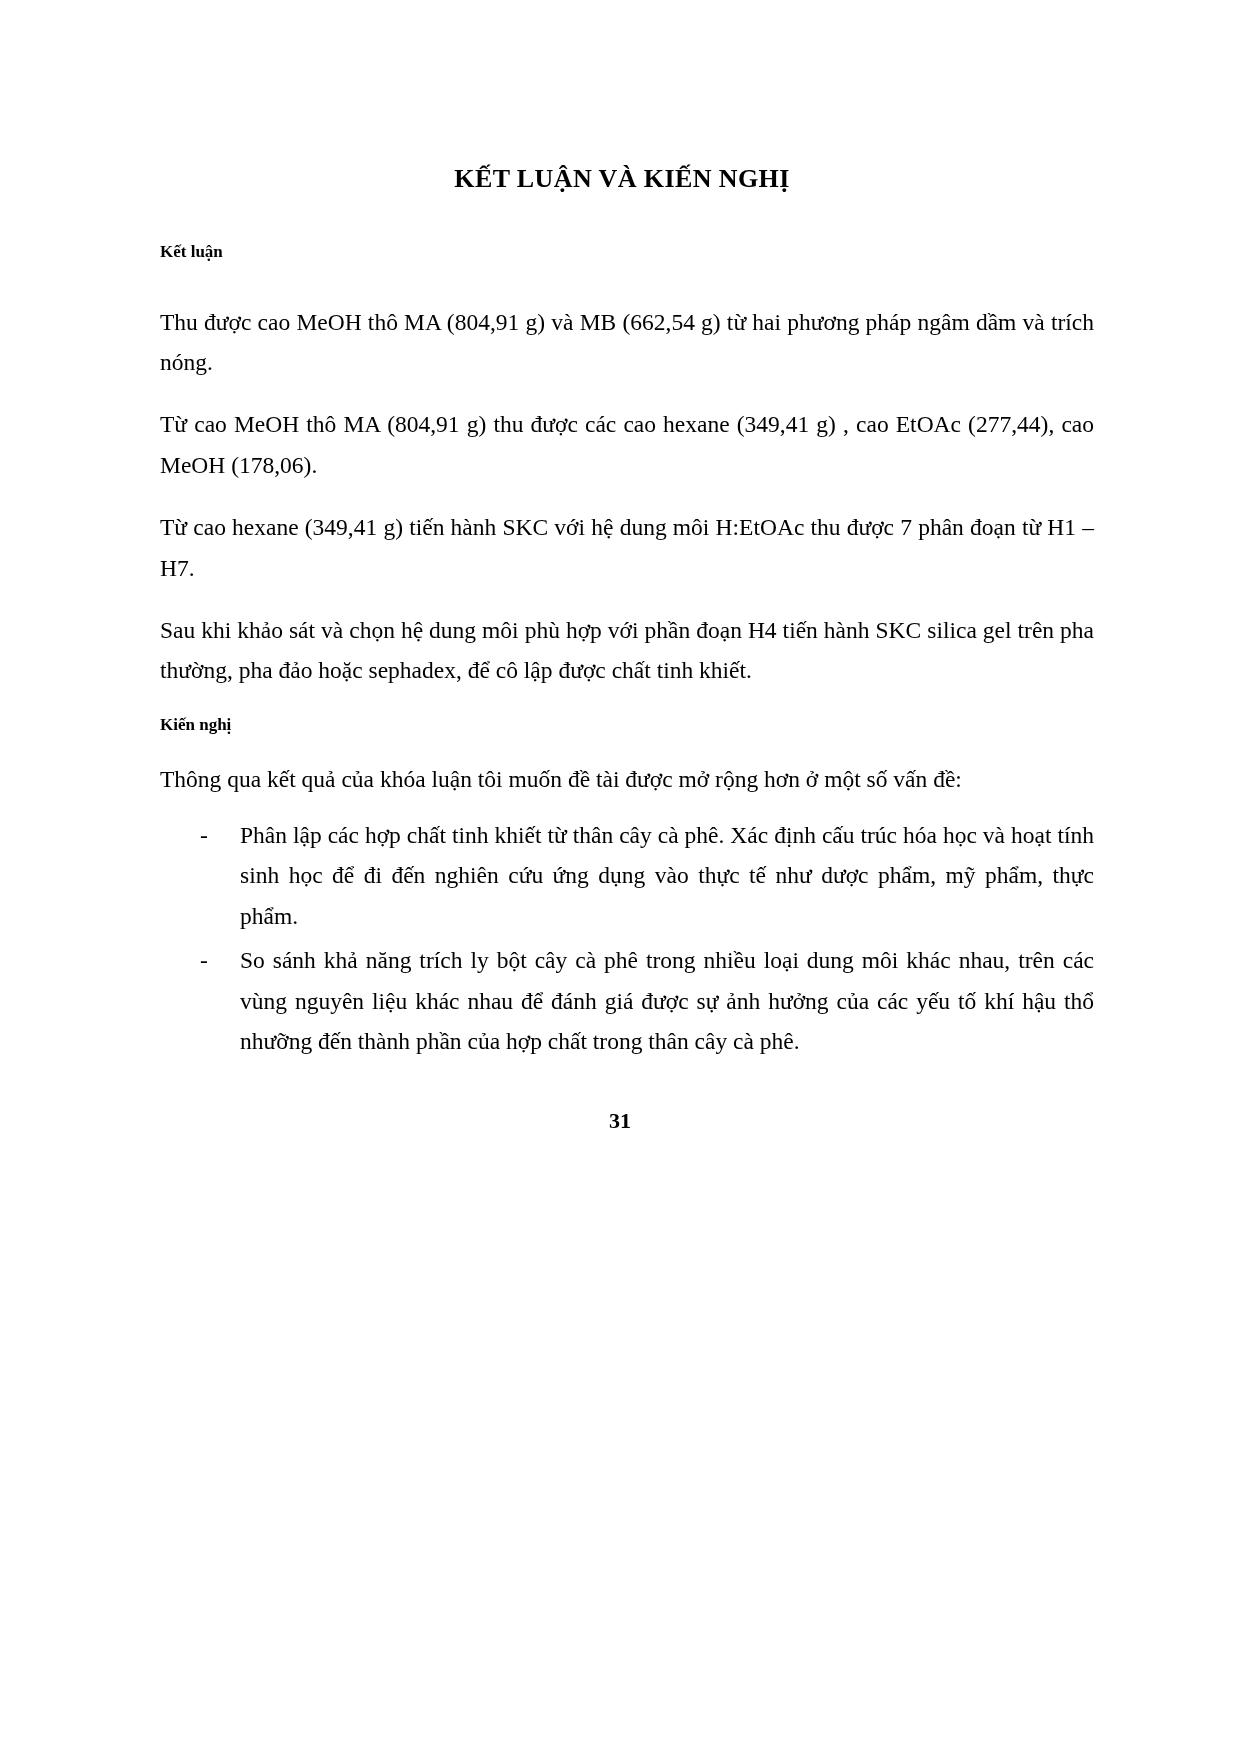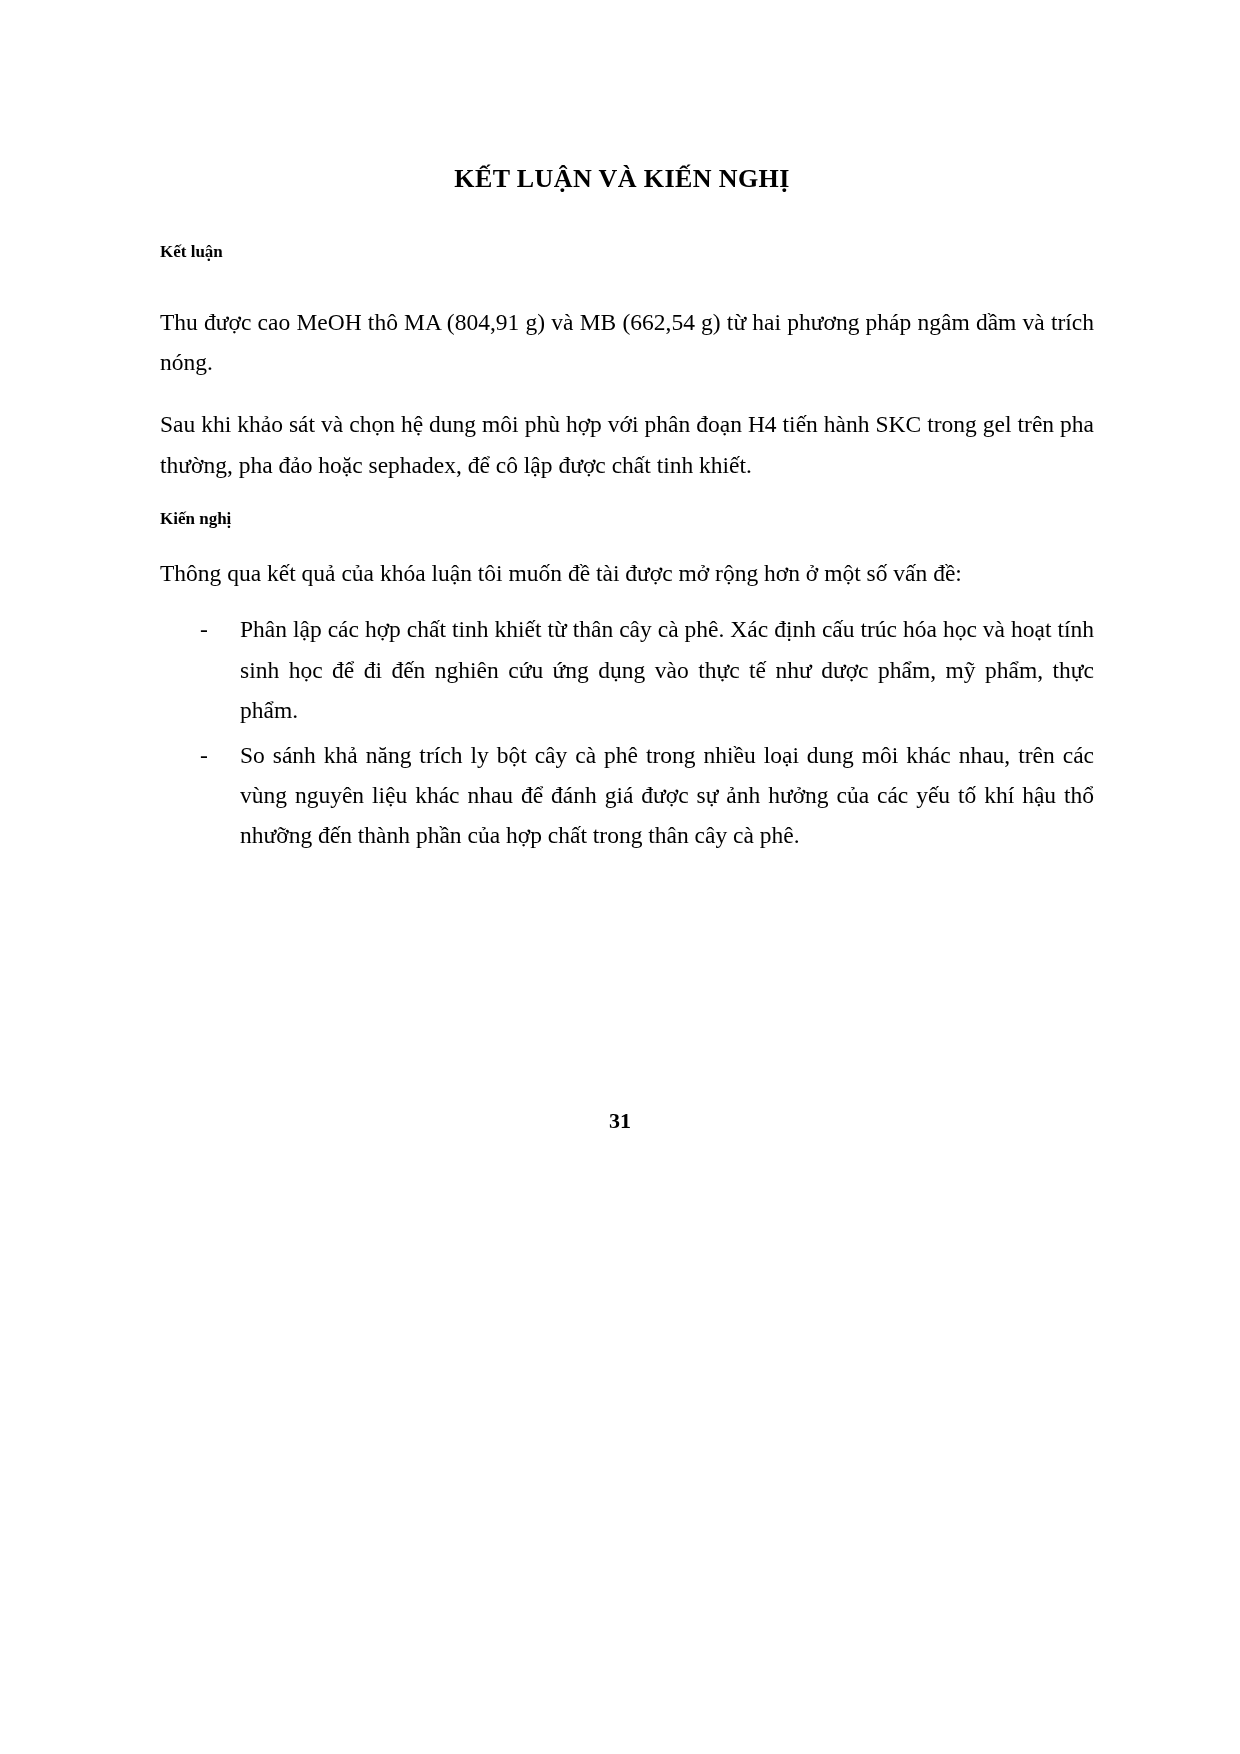--- a/index.html
+++ b/index.html
@@ -84,21 +84,23 @@
 </head>
 <body>
 
 <div class="page">
 
   <h1 class="doc-title">KẾT LUẬN VÀ KIẾN NGHỊ</h1>
 
   <h2 class="section-heading">Kết luận</h2>
 
   <p class="para first">Thu được cao MeOH thô MA (804,91 g) và MB (662,54 g) từ hai phương pháp ngâm dầm và trích nóng.</p>
-  <p class="para">Sau khi khảo sát và chọn hệ dung môi phù hợp với phân đoạn H4 tiến hành SKC trong gel trên pha thường, pha đảo hoặc sephadex, để cô lập được chất tinh khiết.</p>
+  <p class="para">Từ cao MeOH thô MA (804,91 g) thu được các cao hexane (349,41 g) , cao EtOAc (277,44), cao MeOH (178,06).</p>
+  <p class="para">Từ cao hexane (349,41 g) tiến hành SKC với hệ dung môi H:EtOAc thu được 7 phân đoạn từ H1 – H7.</p>
+  <p class="para">Sau khi khảo sát và chọn hệ dung môi phù hợp với phần đoạn H4 tiến hành SKC silica gel trên pha thường, pha đảo hoặc sephadex, để cô lập được chất tinh khiết.</p>
 
   <h2 class="section-heading tight">Kiến nghị</h2>
 
   <p class="para">Thông qua kết quả của khóa luận tôi muốn đề tài được mở rộng hơn ở một số vấn đề:</p>
 
   <ul class="bullets">
     <li>
       <span class="dash">-</span>
       <span>Phân lập các hợp chất tinh khiết từ thân cây cà phê. Xác định cấu trúc hóa học và hoạt tính sinh học để đi đến nghiên cứu ứng dụng vào thực tế như dược phẩm, mỹ phẩm, thực phẩm.</span>
     </li>

